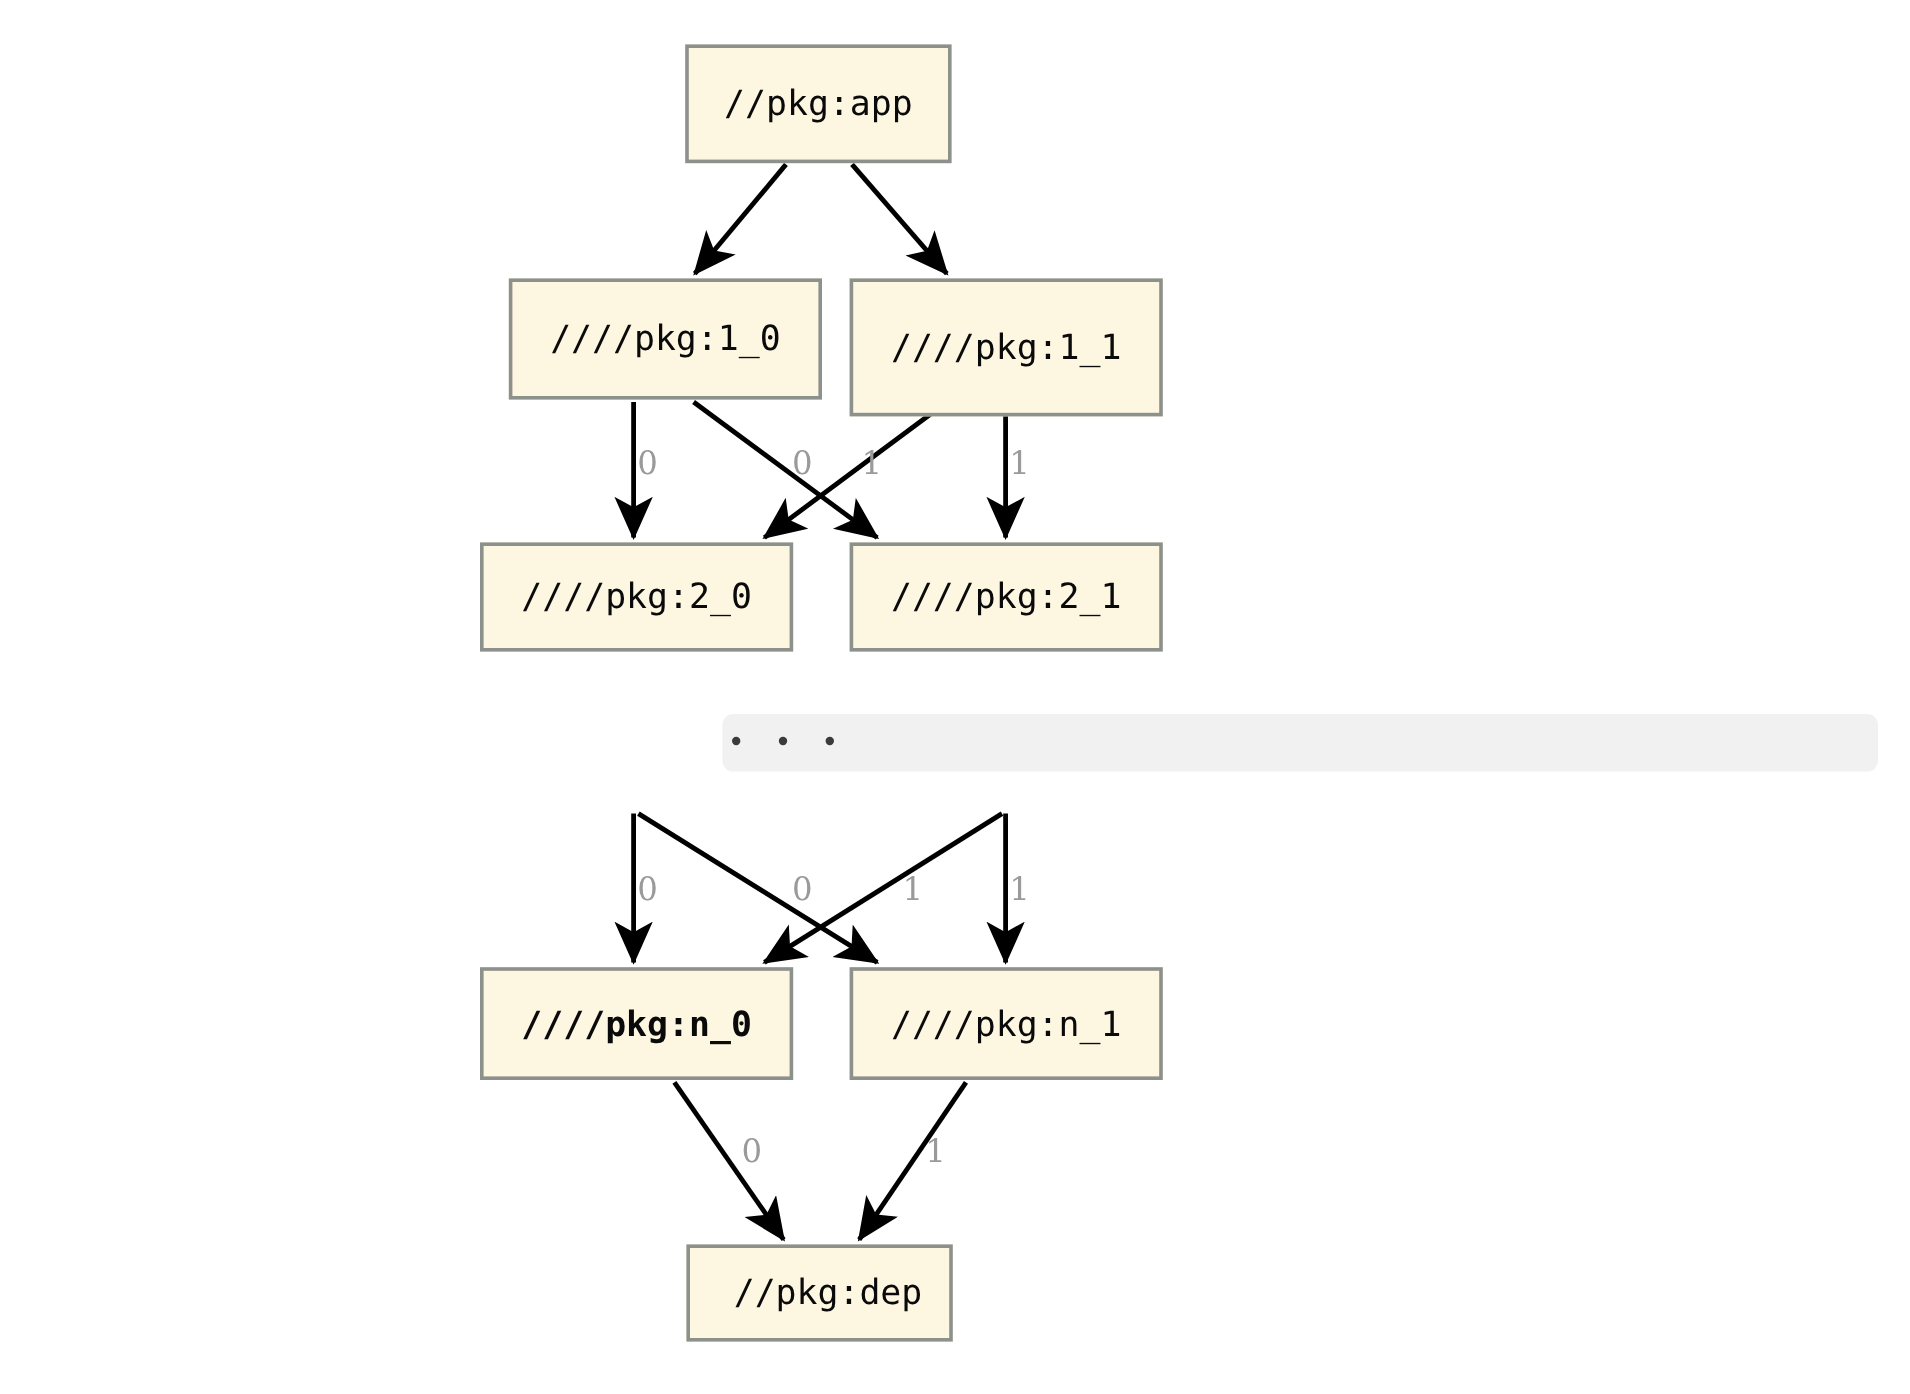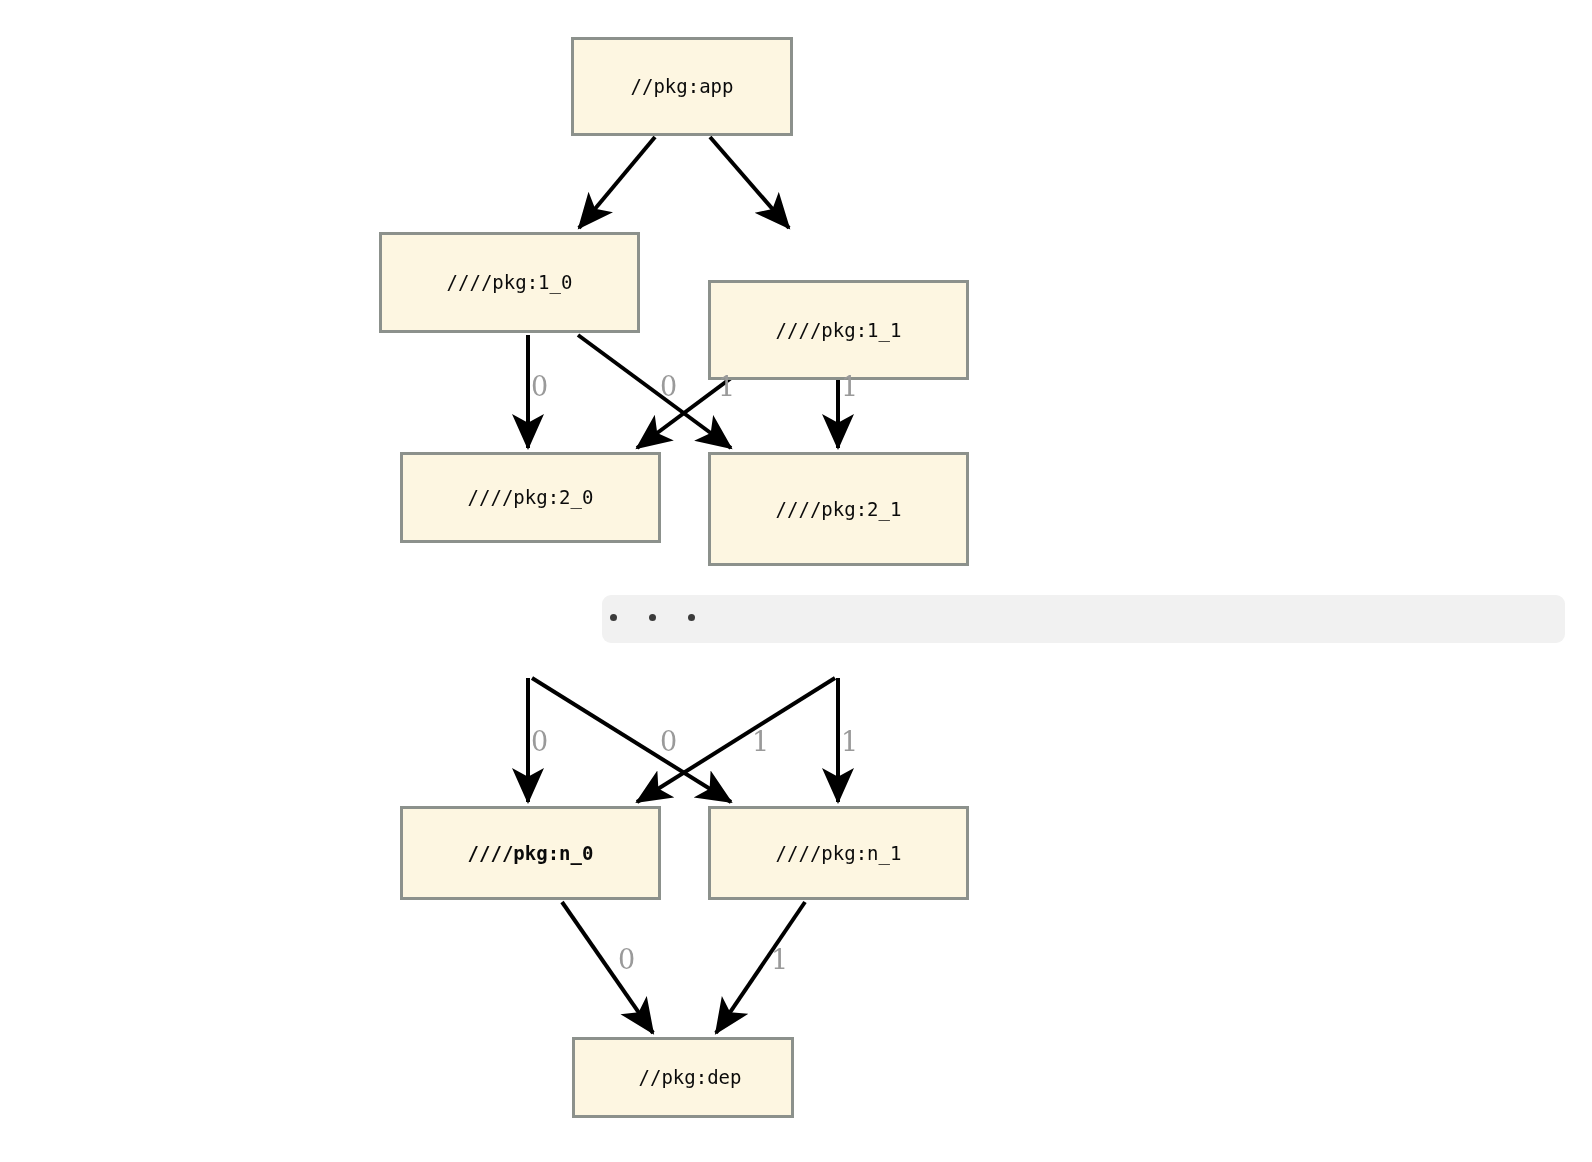--- a/index.html
+++ b/index.html
@@ -30,21 +30,21 @@
     box-sizing: border-box;
     background: #fdf6e1;
     border: 3px solid #8c918c;
     display: flex;
     align-items: center;
     justify-content: center;
     z-index: 3;
   }
   .node-label {
     font-family: "DejaVu Sans Mono", "Liberation Mono", monospace;
-    font-size: 19px;
+    font-size: 29px;
     color: #0a0a0a;
     letter-spacing: 0px;
     white-space: nowrap;
     line-height: 1;
   }
   .edge-label {
     position: absolute;
     font-family: "DejaVu Serif", "Liberation Serif", serif;
     font-size: 27px;
     color: #9a9a9a;
@@ -99,33 +99,33 @@
         <line x1="838" y1="678" x2="838" y2="802" stroke="#000000" stroke-width="4" marker-end="url(#arrowhead)"></line>
         <line x1="562" y1="902" x2="653" y2="1033" stroke="#000000" stroke-width="4" marker-end="url(#arrowhead)"></line>
         <line x1="805" y1="902" x2="716" y2="1033" stroke="#000000" stroke-width="4" marker-end="url(#arrowhead)"></line>
       </g>
   </svg>
 
   <div class="node-box" style="left:571px; top:37px; width:222px; height:99px;">
     <span class="node-label">//pkg:app</span>
   </div>
 
-  <div class="node-box" style="left:379px; top:232px; width:261px; height:101px;">
+  <div class="node-box" style="left:424px; top:232px; width:261px; height:101px;">
     <span class="node-label">////pkg:1_0</span>
   </div>
 
-  <div class="node-box" style="left:708px; top:232px; width:261px; height:100px;margin-top:48px;">
+  <div class="node-box" style="left:708px; top:232px; width:261px; height:115px;">
     <span class="node-label">////pkg:1_1</span>
   </div>
 
   <div class="node-box" style="left:400px; top:452px; width:261px; height:91px;">
     <span class="node-label">////pkg:2_0</span>
   </div>
 
-  <div class="node-box" style="left:708px; top:452px; width:261px; height:114px;align-items:center;">
+  <div class="node-box" style="left:708px; top:452px; width:261px; height:91px;align-items:center;">
     <span class="node-label">////pkg:2_1</span>
   </div>
 
   <div class="node-box" style="left:400px; top:806px; width:261px; height:94px;font-weight:bold;">
     <span class="node-label">////pkg:n_0</span>
   </div>
 
   <div class="node-box" style="left:708px; top:806px; width:261px; height:94px;">
     <span class="node-label">////pkg:n_1</span>
   </div>

